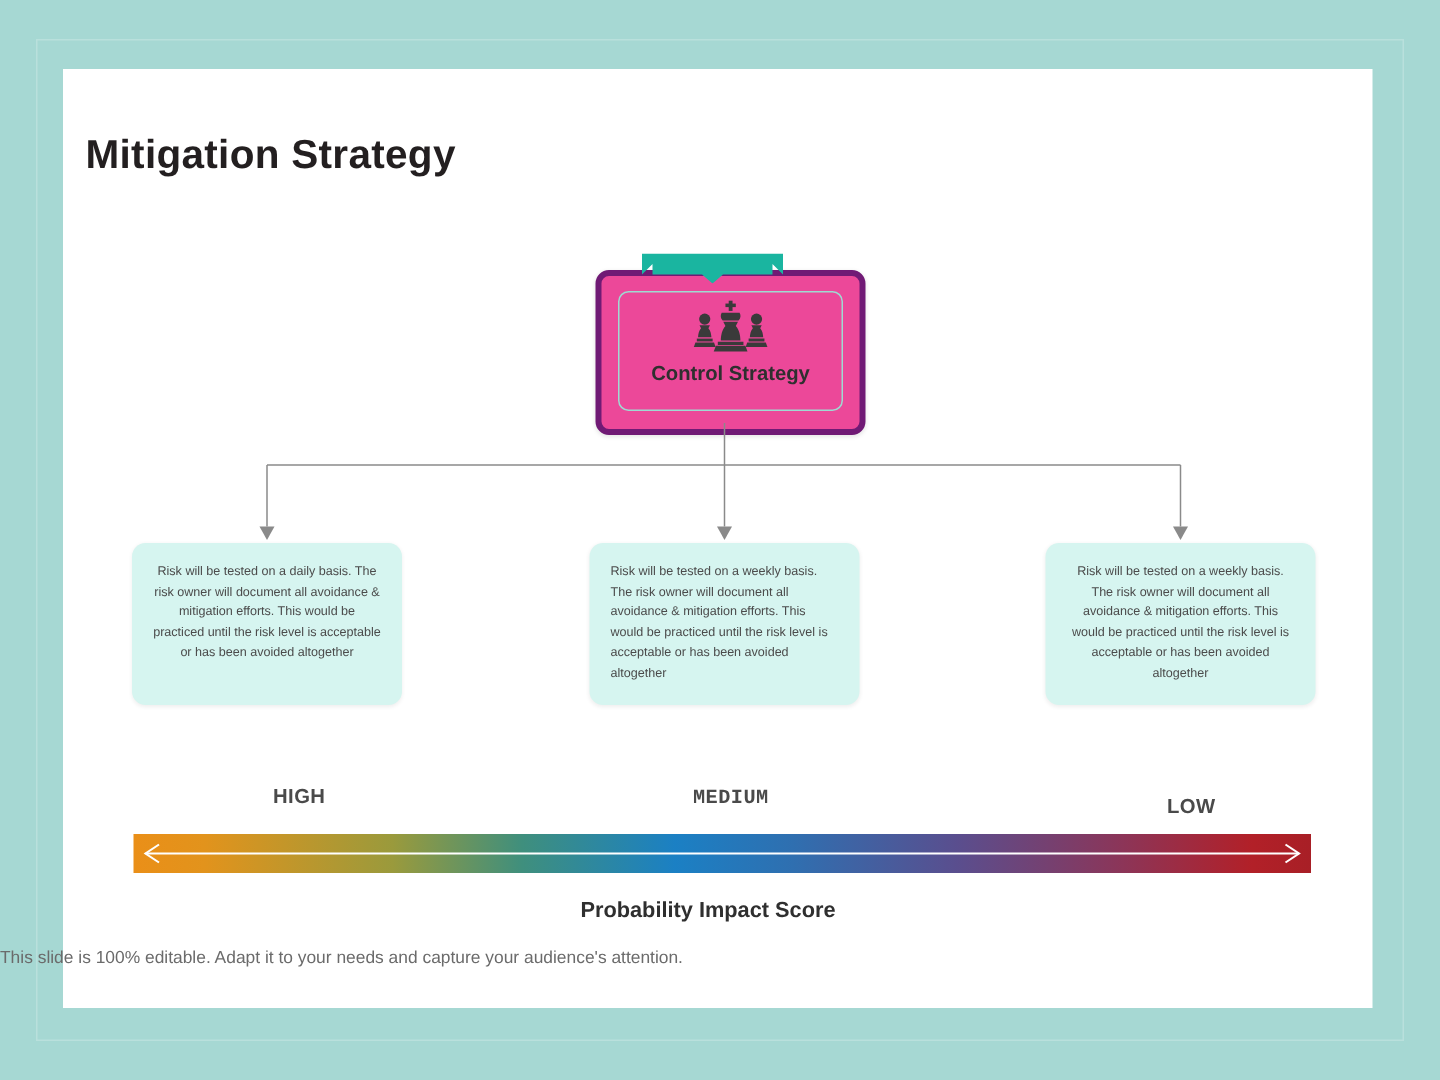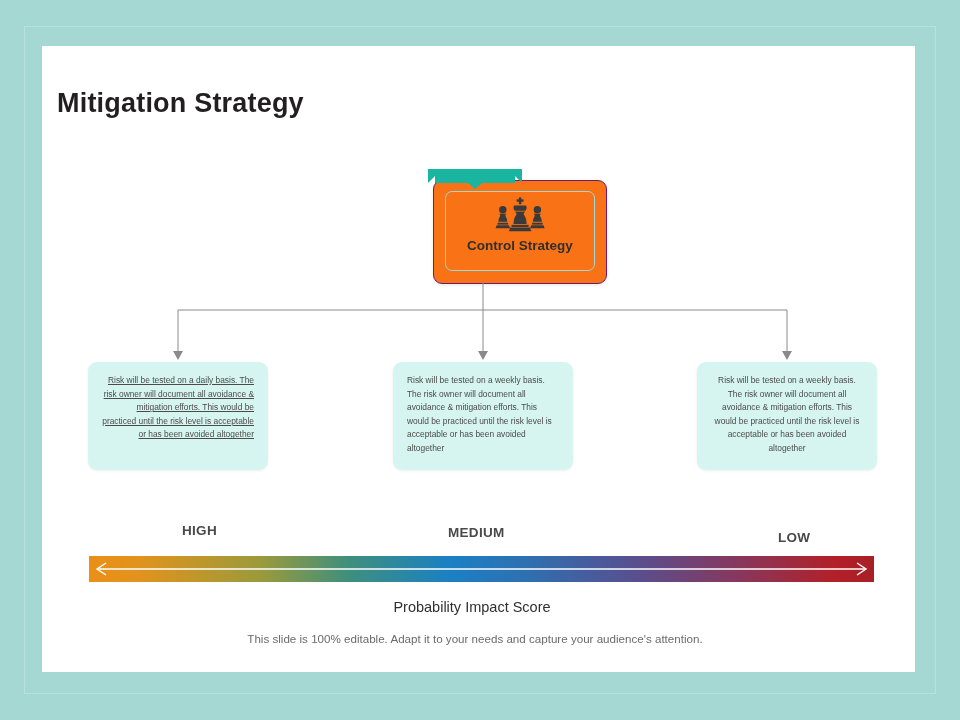--- a/index.html
+++ b/index.html
@@ -24,23 +24,22 @@
 
   .page-title{
     position:absolute;left:57px;top:88px;
     font-size:27px;font-weight:bold;color:#231f20;
     letter-spacing:.2px;
   }
 
   
   .node{
     position:absolute;left:397px;top:180px;width:172px;height:102px;
-    background:#f97316;border:1px solid #701a75;border-radius:9px;
+    background:#ec4899;border:4px solid #701a75;border-radius:9px;
     box-shadow:0 1px 3px rgba(0,0,0,.10);
-    margin-left:36px;
   }
   .node-inner{
     position:absolute;left:11px;top:10px;width:148px;height:78px;
     border:1px solid #9fd9d2;border-radius:7px;
     display:flex;flex-direction:column;align-items:center;justify-content:flex-start;
   }
   .node-icon{margin-top:5px;height:40px;display:block;}
   .node-label{
     font-size:13.5px;font-weight:bold;color:#2f2f2f;margin-top:1px;
   }
@@ -53,53 +52,53 @@
   .connect{position:absolute;left:0;top:0;width:960px;height:720px;pointer-events:none;}
 
   
   .card{
     position:absolute;top:362px;width:180px;height:108px;
     background:#d6f5f0;border-radius:9px;
     box-shadow:0 1px 3px rgba(0,0,0,.07);
     box-sizing:border-box;padding:12px 14px;
     font-size:8.4px;line-height:1.62;color:#4b4b4b;
   }
-  #card-0{left:88px;text-align:right;text-decoration:underline;}
+  #card-0{left:88px;text-align:center;}
   #card-1{left:393px;text-align:left;}
   #card-2{left:697px;text-align:center;}
 
   
   .scale-label{
     position:absolute;font-size:13.5px;font-weight:bold;color:#4a4a4a;
     letter-spacing:.3px;
   }
   #lbl-high{left:154px;top:523px;margin-left:28px;}
-  #lbl-medium{left:448px;top:525px;}
+  #lbl-medium{left:462px;top:525px;font-family:Liberation Mono, monospace;}
   #lbl-low{left:778px;top:530px;}
 
   .bar{
     position:absolute;left:89px;top:556px;width:785px;height:26px;
     background:linear-gradient(to right,
       #ea8f18 0%, #e2931c 6%,
       #9a9a3c 22%,
       #3f8f7d 33%,
       #1b80c4 46%,
       #2f6fb0 56%,
       #5a4e8e 70%,
       #8c3558 84%,
       #b22028 95%, #a81f26 100%);
   }
   .bar-arrow{position:absolute;left:89px;top:556px;width:785px;height:26px;}
 
   .score-title{
     position:absolute;left:0;right:16px;top:599px;text-align:center;
-    font-size:14.5px;font-weight:normal;color:#2f2f2f;
+    font-size:14.5px;font-weight:bold;color:#2f2f2f;
   }
   .editable-note{
-    position:absolute;left:0;right:10px;top:632px;text-align:center;
+    position:absolute;left:0;right:10px;top:632px;
     font-size:11.6px;color:#6b6b6b;
   }
 </style>
 </head>
 <body>
 
 <div id="slide">
 
   <div class="canvas"></div>
   <div class="frame-rule"></div>

